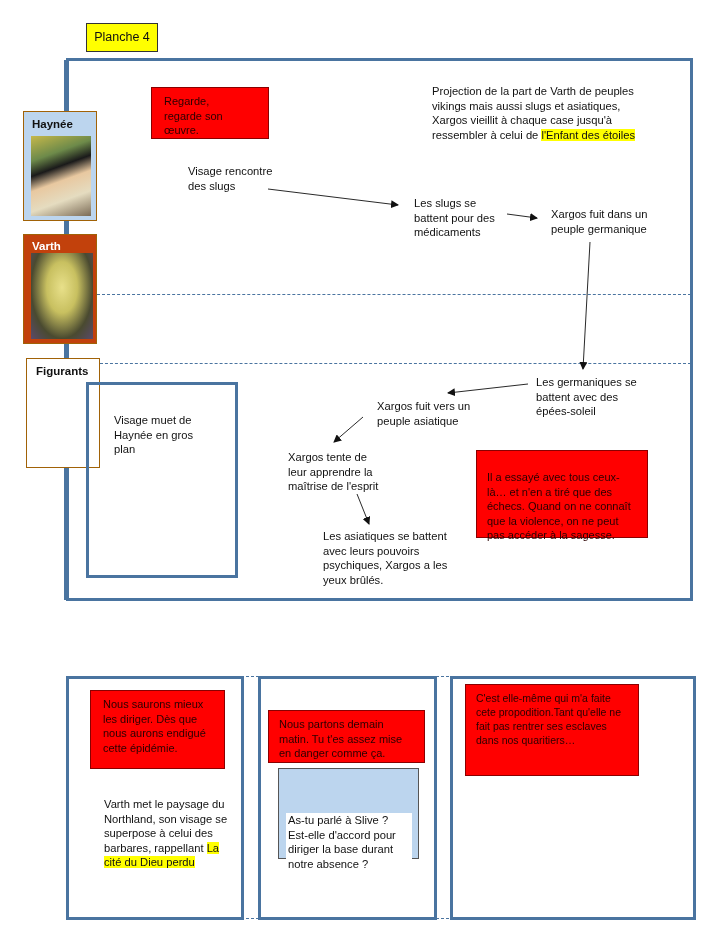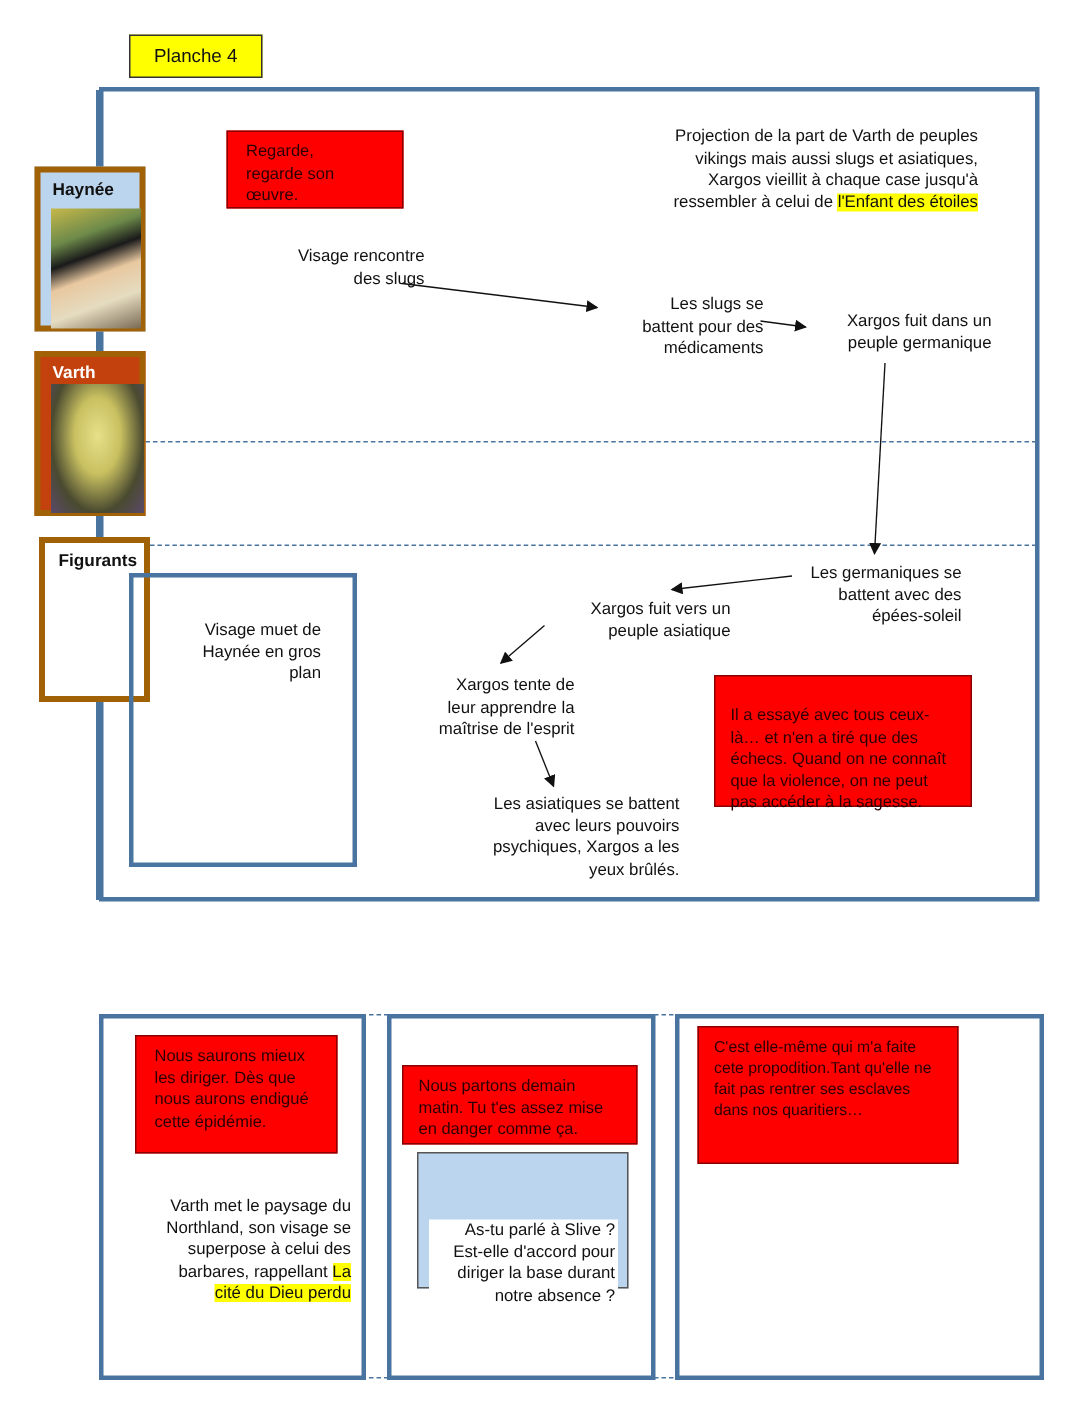--- a/index.html
+++ b/index.html
@@ -1,24 +1,24 @@
 <!DOCTYPE html>
 <html><head>
 <meta charset="utf-8">
 <style>
   html,body{margin:0;padding:0;background:#fff;}
   body{width:725px;height:949px;position:relative;overflow:hidden;font-family:"Liberation Sans",sans-serif;color:#111;}
-  .abs{position:absolute;text-align:right;}
+  .abs{position:absolute;}
   .txt{font-size:11.2px;line-height:14.5px;}
   .frame{position:absolute;border:3px solid #4a74a0;box-sizing:border-box;background:transparent;}
   .red{position:absolute;background:#ff0000;border:1px solid #8a0000;box-sizing:border-box;font-size:11px;line-height:14.5px;color:#2a0000;padding:6px 8px 0 12px;}
   .hl{background:#ffff00;}
   .dash{position:absolute;height:0;border-top:1.5px dashed #4a74a0;}
-  .title-box{position:absolute;left:86px;top:23px;width:89px;height:29px;background:#ffff00;border:1px solid #333;box-sizing:border-box;font-size:12.5px;line-height:27px;text-align:center;}
-  .card{position:absolute;box-sizing:border-box;border:4px solid #a16207;}
+  .title-box{position:absolute;left:86px;top:23px;width:72px;height:29px;background:#ffff00;border:1px solid #333;box-sizing:border-box;font-size:12.5px;line-height:27px;text-align:center;}
+  .card{position:absolute;box-sizing:border-box;border:1px solid #a16207;}
   .card .label{font-weight:bold;font-size:11.5px;}
   svg{position:absolute;left:0;top:0;overflow:visible;}
 </style>
 </head>
 <body>
 
 <div class="title-box">Planche 4</div>
 
 <div class="abs" style="left:64px;top:60px;width:3px;height:540px;background:#4a74a0;"></div>
 

